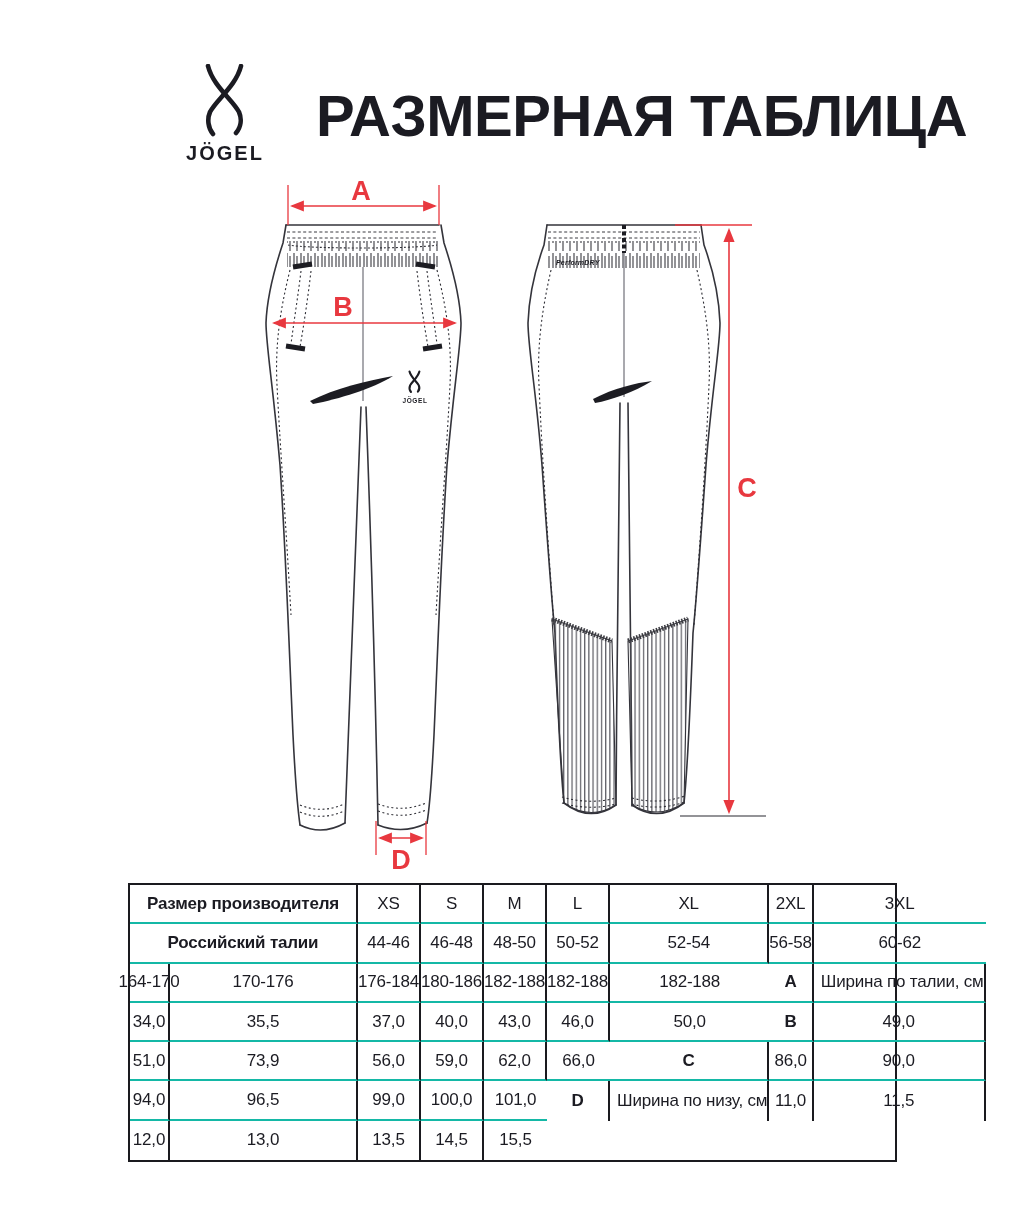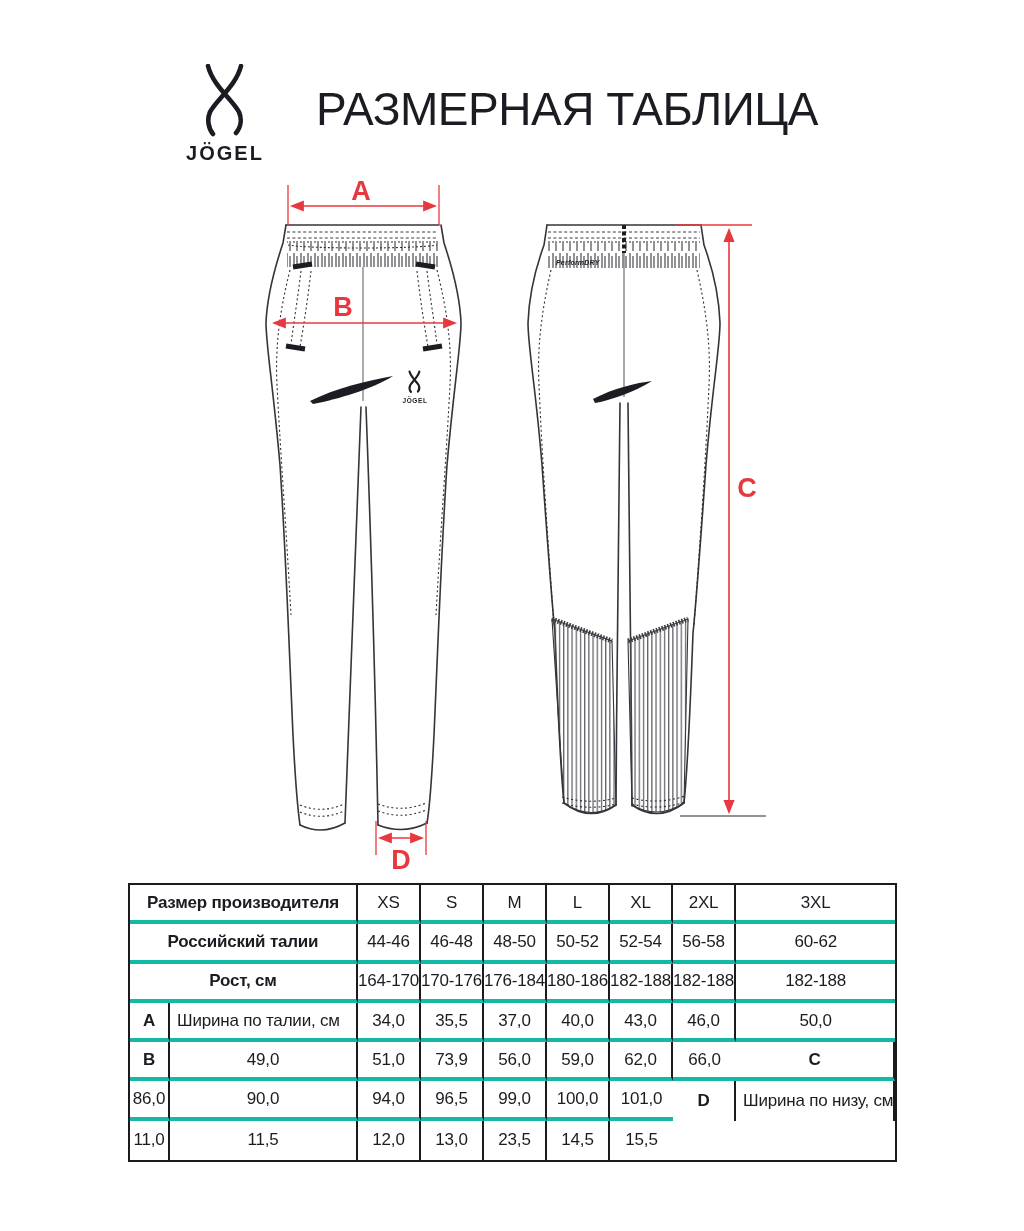--- a/index.html
+++ b/index.html
@@ -2,21 +2,21 @@
 <html><head>
 <meta charset="utf-8">
 <style>
   html,body{margin:0;padding:0;background:#fff;}
   .page{position:relative;width:1024px;height:1231px;background:#ffffff;overflow:hidden;
         font-family:"Liberation Sans",sans-serif;color:#1b1b22;}
   
   .brand{position:absolute;left:165px;top:64px;width:120px;text-align:center;}
   .brand svg{display:block;margin:0 auto;}
   .brand-text{margin-top:4px;font-size:20px;font-weight:700;letter-spacing:2px;color:#1b1b22;}
-  .page-title{position:absolute;left:316px;top:82px;font-size:46px;font-weight:400;
+  .page-title{position:absolute;left:316px;top:82px;font-size:58px;font-weight:700;
               letter-spacing:-0.5px;color:#1b1b22;white-space:nowrap;}
   
   .diagram{position:absolute;left:180px;top:175px;}
   .ol{fill:none;stroke:#34343b;stroke-width:1.6;stroke-linecap:round;}
   .thin{fill:none;stroke:#34343b;stroke-width:1.1;}
   .dot{fill:none;stroke:#2e2e35;stroke-width:1.1;stroke-dasharray:2 2.6;}
   .dash{fill:none;stroke:#3a3a40;stroke-width:1;stroke-dasharray:3 2.4;}
   .gray{fill:none;stroke:#85858c;stroke-width:1.4;}
   .bar{stroke:#1c1c22;stroke-width:5;stroke-linecap:butt;}
   .ink{fill:#1c1c22;}
@@ -24,21 +24,21 @@
   .rt{stroke:#e8383f;stroke-width:1.3;fill:none;}
   .dim{fill:#e8383f;font-family:"Liberation Sans",sans-serif;font-size:27px;font-weight:700;text-anchor:middle;}
   .minilogo{fill:#1c1c22;font-family:"Liberation Sans",sans-serif;font-size:6.5px;font-weight:700;
             letter-spacing:0.6px;text-anchor:middle;}
   .tech{fill:#1c1c22;font-family:"Liberation Sans",sans-serif;font-size:7px;font-weight:700;
         font-style:italic;letter-spacing:0.2px;}
   
   .size-table{position:absolute;left:128px;top:883px;width:769px;display:grid;
               grid-template-columns:40px 188px repeat(7,1fr);grid-auto-rows:39.3px;
               border:2px solid #1a1a1f;box-sizing:border-box;background:#fff;}
-  .c{border-right:2px solid #1a1a1f;border-bottom:4px solid #14b8a6;box-sizing:border-box;
+  .c{border-right:2px solid #1a1a1f;border-bottom:2px solid #14b8a6;box-sizing:border-box;
      display:flex;align-items:center;justify-content:center;font-size:17px;color:#1b1b22;
      letter-spacing:-0.2px;white-space:nowrap;}
   .sp2{grid-column:1 / 3;}
   .th{font-weight:700;}
   .ltr{font-weight:700;}
   .lbl{justify-content:flex-start;padding-left:7px;}
   .lc{border-right:none;}
   .lr{border-bottom:none;}
 </style>
 </head>
@@ -182,21 +182,20 @@
 
     <div class="c th sp2">Российский талии</div>
     <div class="c">44-46</div>
     <div class="c">46-48</div>
     <div class="c">48-50</div>
     <div class="c">50-52</div>
     <div class="c">52-54</div>
     <div class="c">56-58</div>
     <div class="c lc">60-62</div>
 
-    <div class="c th sp2">Рост, см</div>
     <div class="c">164-170</div>
     <div class="c">170-176</div>
     <div class="c">176-184</div>
     <div class="c">180-186</div>
     <div class="c">182-188</div>
     <div class="c">182-188</div>
     <div class="c lc">182-188</div>
 
     <div class="c ltr">A</div>
     <div class="c lbl">Ширина по талии, см</div>
@@ -225,18 +224,18 @@
     <div class="c">99,0</div>
     <div class="c">100,0</div>
     <div class="c lc">101,0</div>
 
     <div class="c ltr lr">D</div>
     <div class="c lbl lr">Ширина по низу, см</div>
     <div class="c lr">11,0</div>
     <div class="c lr">11,5</div>
     <div class="c lr">12,0</div>
     <div class="c lr">13,0</div>
-    <div class="c lr">23,5</div>
+    <div class="c lr">13,5</div>
     <div class="c lr">14,5</div>
     <div class="c lc lr">15,5</div>
   </div>
 
 </div>
 
 </body></html>

